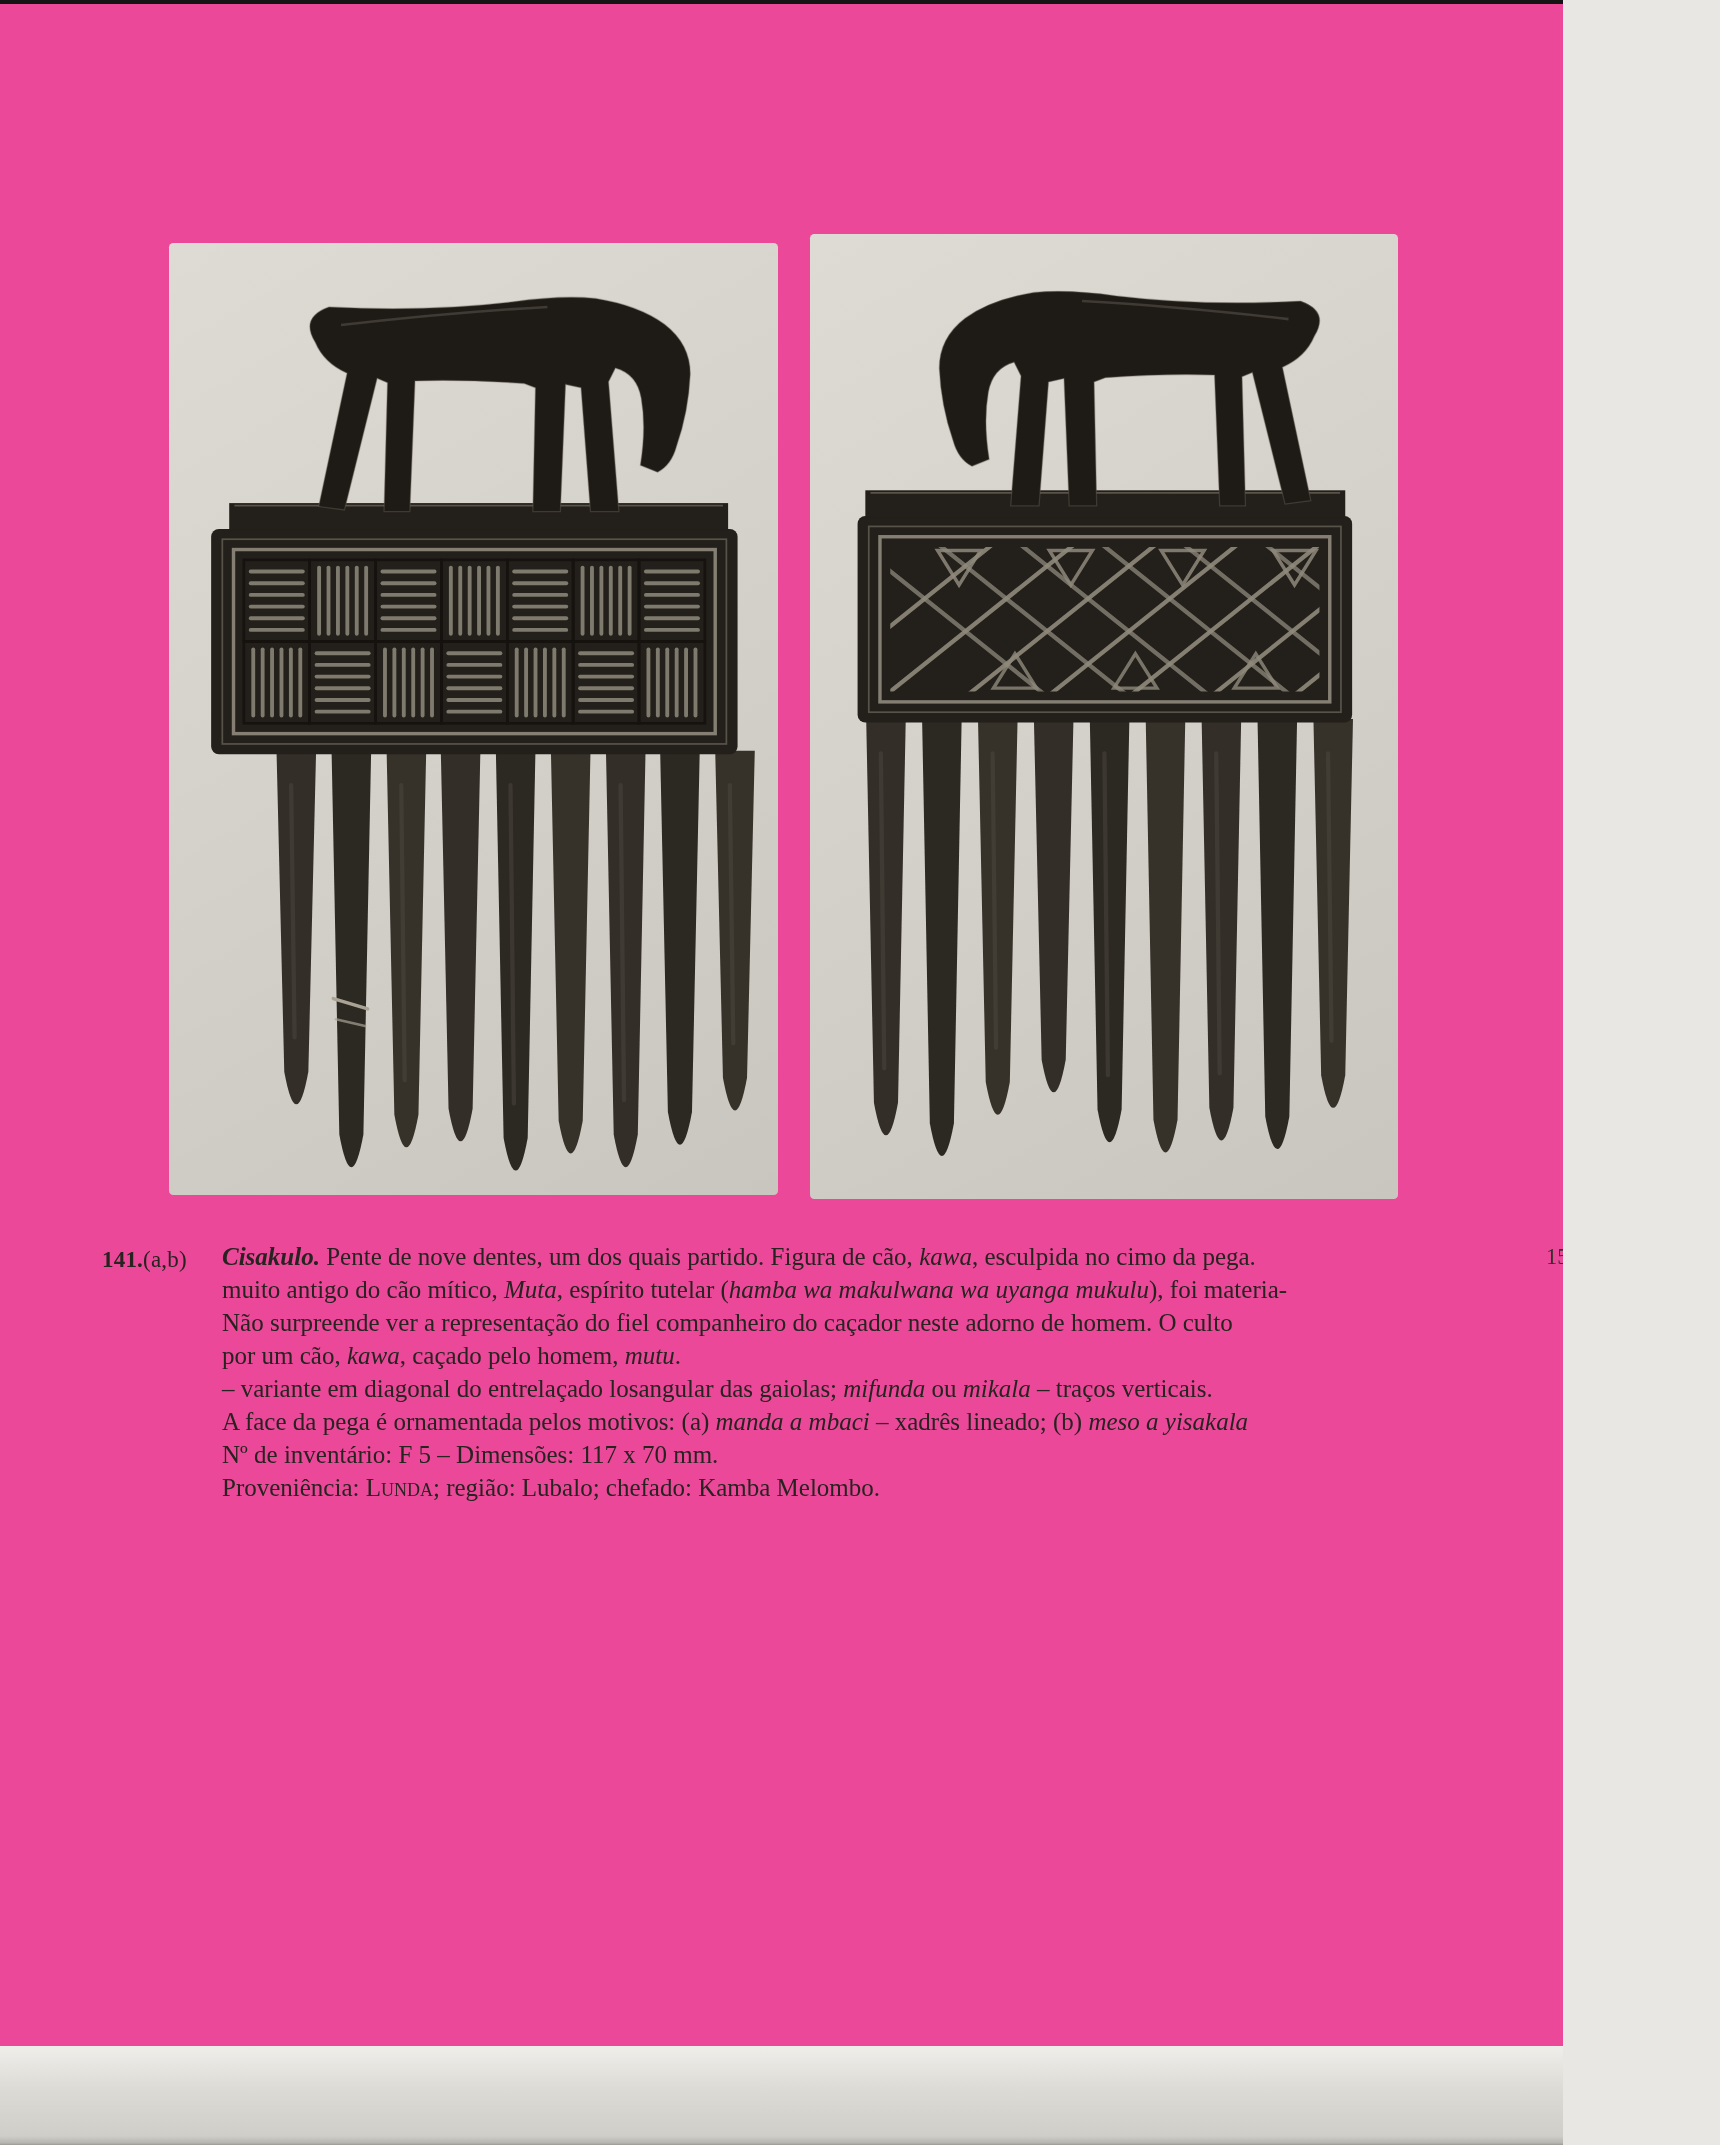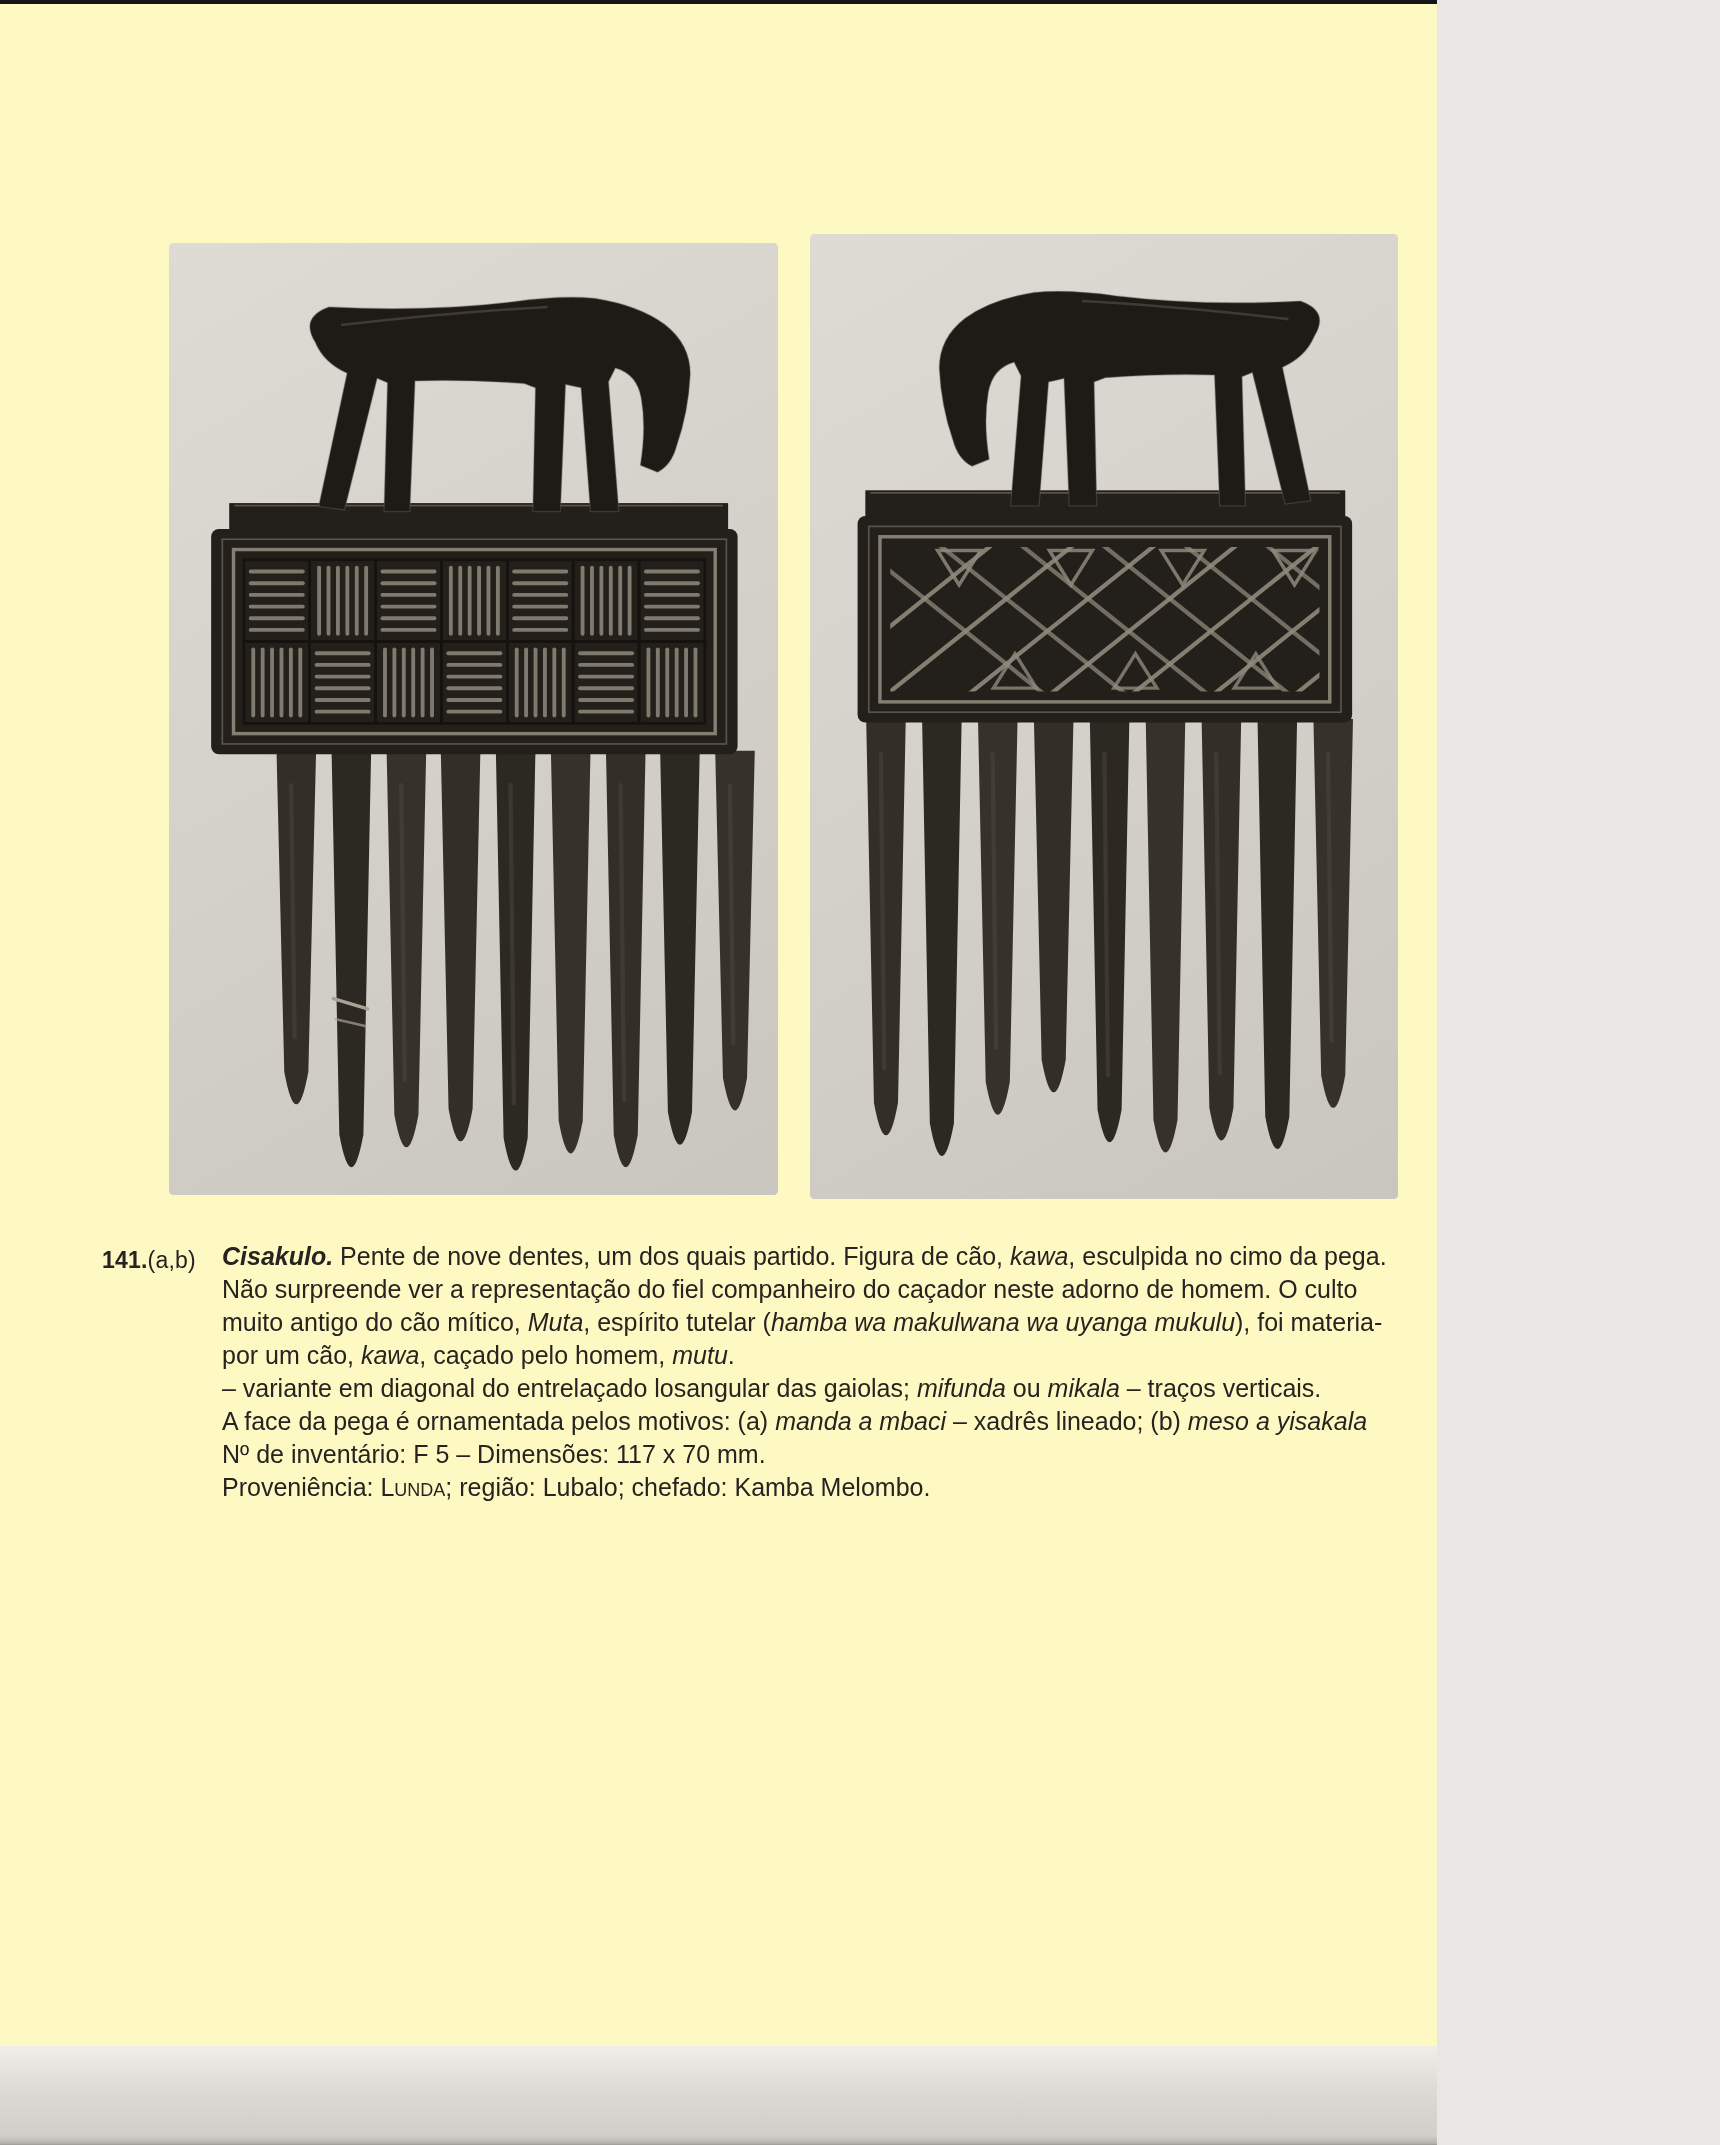--- a/index.html
+++ b/index.html
@@ -1,19 +1,19 @@
 <!DOCTYPE html>
 <html style="font-size:13.8px"><head>
 <meta charset="utf-8">
 <style>
   html,body{margin:0;padding:0;background:#e9e7e3;}
   .page{
-    position:relative;width:1437px;height:2146px;overflow:hidden;
-    background:#fef9c3;
-    font-family:Liberation Sans, sans-serif;
+    position:relative;width:1563px;height:2146px;overflow:hidden;
+    background:#ec4899;
+    font-family:Liberation Serif, serif;
   }
   .strip-top{position:absolute;left:0;top:0;width:1721px;height:4.3px;background:#141414;}
   .edge-right{position:absolute;left:1715px;top:0;width:6px;height:2146px;background:#7b7974;opacity:.8;}
   .strip-bottom{
     position:absolute;left:0;top:2046px;width:1721px;height:100px;
     background:linear-gradient(180deg,#f0eeea 0%,#dcdad4 45%,#d0cec8 90%,#b7b5af 97%,#8e8c87 100%);
   }
   .photo{
     position:absolute;
     background:linear-gradient(150deg,#dedbd5 0%,#d5d2cc 45%,#c9c6bf 100%);
@@ -282,22 +282,22 @@
         </g>
       </svg>
     </div>
 
   <div class="caption-label">
     <span class="num">141.</span><span>(a,b)</span>
   </div>
 
   <div class="caption-lines">
       <div class="cap-line"><span class="run-bi">Cisakulo.</span><span class="run-r"> Pente de nove dentes, um dos quais partido. Figura de cão, </span><span class="run-i">kawa</span><span class="run-r">, esculpida no cimo da pega.</span></div>
+      <div class="cap-line"><span class="run-r">muito antigo do cão mítico, </span><span class="run-i">Muta</span><span class="run-r">, espírito tutelar (</span><span class="run-i">hamba wa makulwana wa uyanga mukulu</span><span class="run-r">), foi materia-</span></div>
       <div class="cap-line"><span class="run-r">Não surpreende ver a representação do fiel companheiro do caçador neste adorno de homem. O culto</span></div>
-      <div class="cap-line"><span class="run-r">muito antigo do cão mítico, </span><span class="run-i">Muta</span><span class="run-r">, espírito tutelar (</span><span class="run-i">hamba wa makulwana wa uyanga mukulu</span><span class="run-r">), foi materia-</span></div>
       <div class="cap-line"><span class="run-r">por um cão, </span><span class="run-i">kawa</span><span class="run-r">, caçado pelo homem, </span><span class="run-i">mutu</span><span class="run-r">.</span></div>
       <div class="cap-line"><span class="run-r">– variante em diagonal do entrelaçado losangular das gaiolas; </span><span class="run-i">mifunda</span><span class="run-r"> ou </span><span class="run-i">mikala</span><span class="run-r"> – traços verticais.</span></div>
       <div class="cap-line"><span class="run-r">A face da pega é ornamentada pelos motivos: (a) </span><span class="run-i">manda a mbaci</span><span class="run-r"> – xadrês lineado; (b) </span><span class="run-i">meso a yisakala</span></div>
       <div class="cap-line"><span class="run-r">Nº de inventário: F 5 – Dimensões: 117 x 70 mm.</span></div>
       <div class="cap-line"><span class="run-r">Proveniência: </span><span class="run-sc">Lunda</span><span class="run-r">; região: Lubalo; chefado: Kamba Melombo.</span></div>
     </div>
 
   <div class="page-number">157</div>
 
   <div class="strip-bottom"></div>

